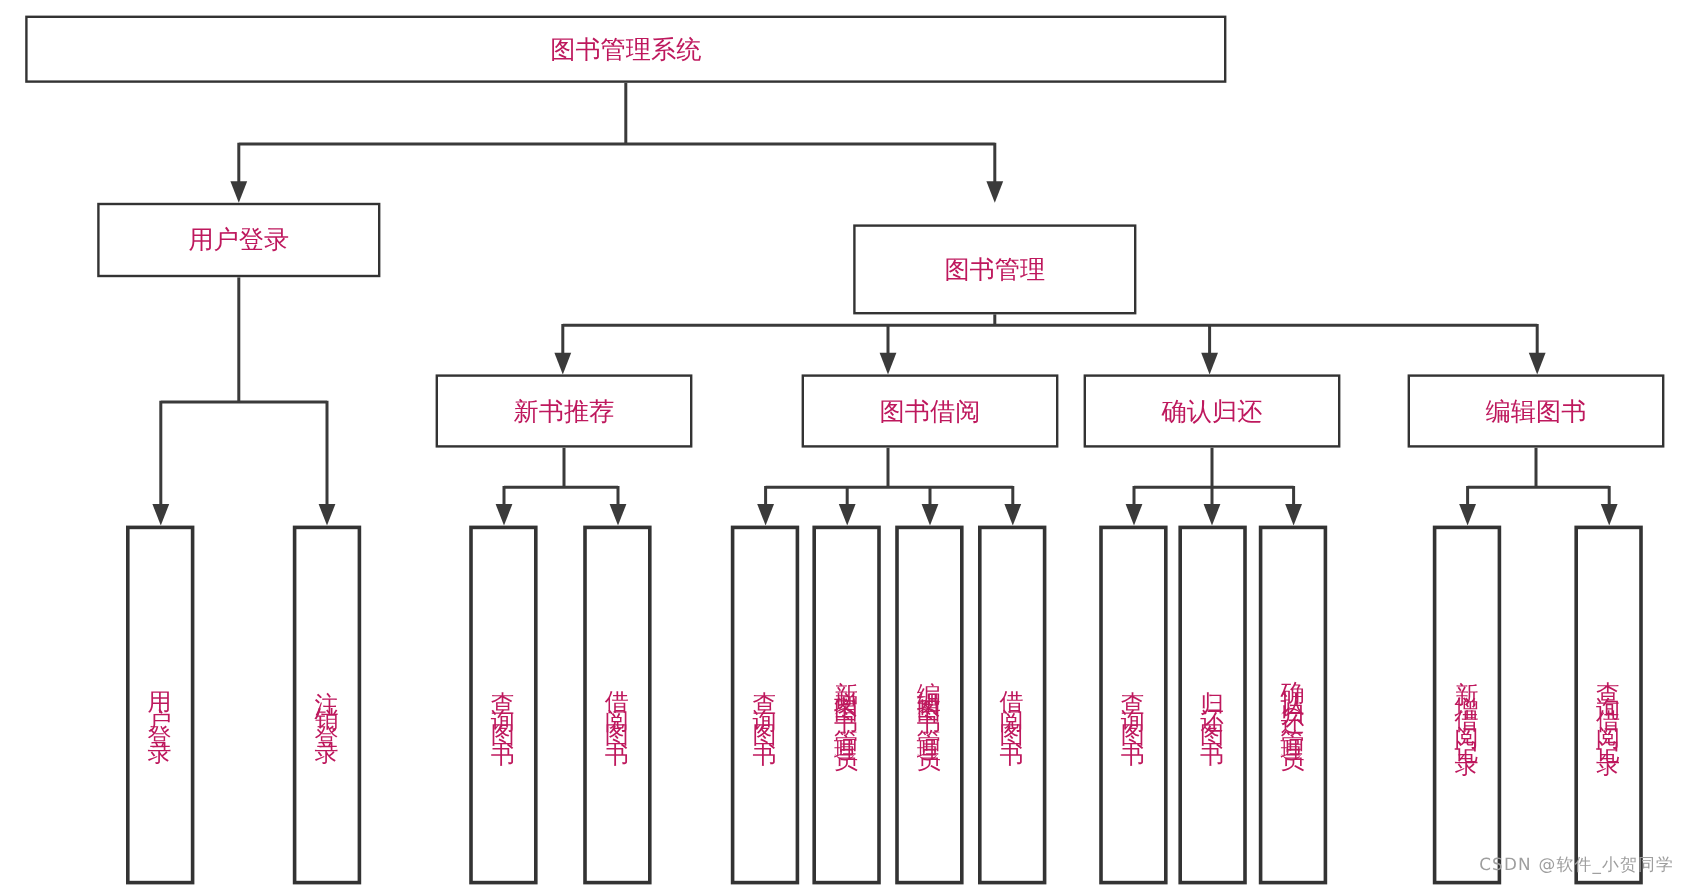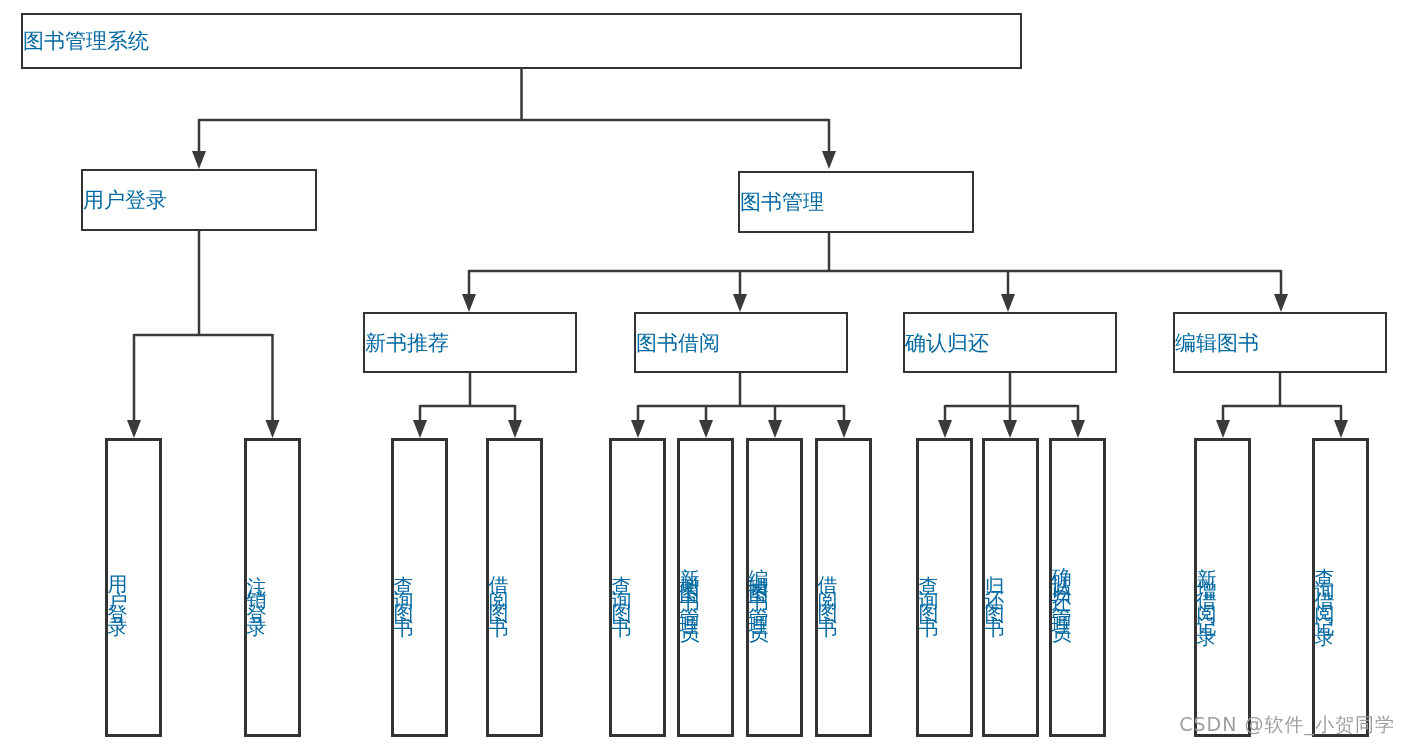--- a/index.html
+++ b/index.html
@@ -17,61 +17,62 @@
     width: 1405px; height: 747px;
     z-index: 1;
   }
   .box {
     position: absolute;
     box-sizing: border-box;
     background: #ffffff;
     border: 2px solid #333333;
     display: flex;
     align-items: center;
-    color: #0369a1;
+    justify-content: center;
+    color: #be185d;
     font-size: 21px;
     z-index: 2;
     text-align: center;
     white-space: nowrap;
   }
   .leaf { border-width: 3px; }
   .leaf .vtext {
     writing-mode: vertical-rl;
     text-orientation: mixed;
     line-height: 1;
     font-size: 20px;
   }
   .s14 .vtext { letter-spacing: 14px; }
   .s12 .vtext { letter-spacing: 12px; }
   .s8  .vtext { letter-spacing: 8px; }
 
   
   .n-root   { left: 21px;   top: 13px;  width: 1001px; height: 56px; }
   .n-l2a    { left: 81px;   top: 169px; width: 236px;  height: 62px; }
-  .n-l2b    { left: 711px;  top: 171px; width: 236px;  height: 62px; margin-left: 27px; }
+  .n-l2b    { left: 711px;  top: 187px; width: 236px;  height: 75px; }
   .n-l3     { top: 312px; width: 214px; height: 61px; }
   .n-l3a    { left: 363px; }
-  .n-l3b    { left: 634px; }
+  .n-l3b    { left: 668px; }
   .n-l3c    { left: 903px; }
   .n-l3d    { left: 1173px; }
   .leaf     { top: 438px; width: 57px; height: 299px; }
   .lf-a1 { left: 105px; }  .lf-a2 { left: 244px; }
   .lf-b1 { left: 391px; }  .lf-b2 { left: 486px; }
   .lf-c1 { left: 609px; }  .lf-c2 { left: 677px; }
   .lf-c3 { left: 746px; }  .lf-c4 { left: 815px; }
   .lf-d1 { left: 916px; }  .lf-d2 { left: 982px; }
   .lf-d3 { left: 1049px; }
   .lf-e1 { left: 1194px; } .lf-e2 { left: 1312px; }
 
   .watermark {
     position: absolute;
     right: 10px;
     top: 712px;
     z-index: 5;
-    font-size: 19px;
+    font-size: 14px;
     color: #9e9e9e;
     letter-spacing: 1px;
     white-space: nowrap;
   }
 </style>
 </head>
 <body>
 
 <div class="stage">
 

